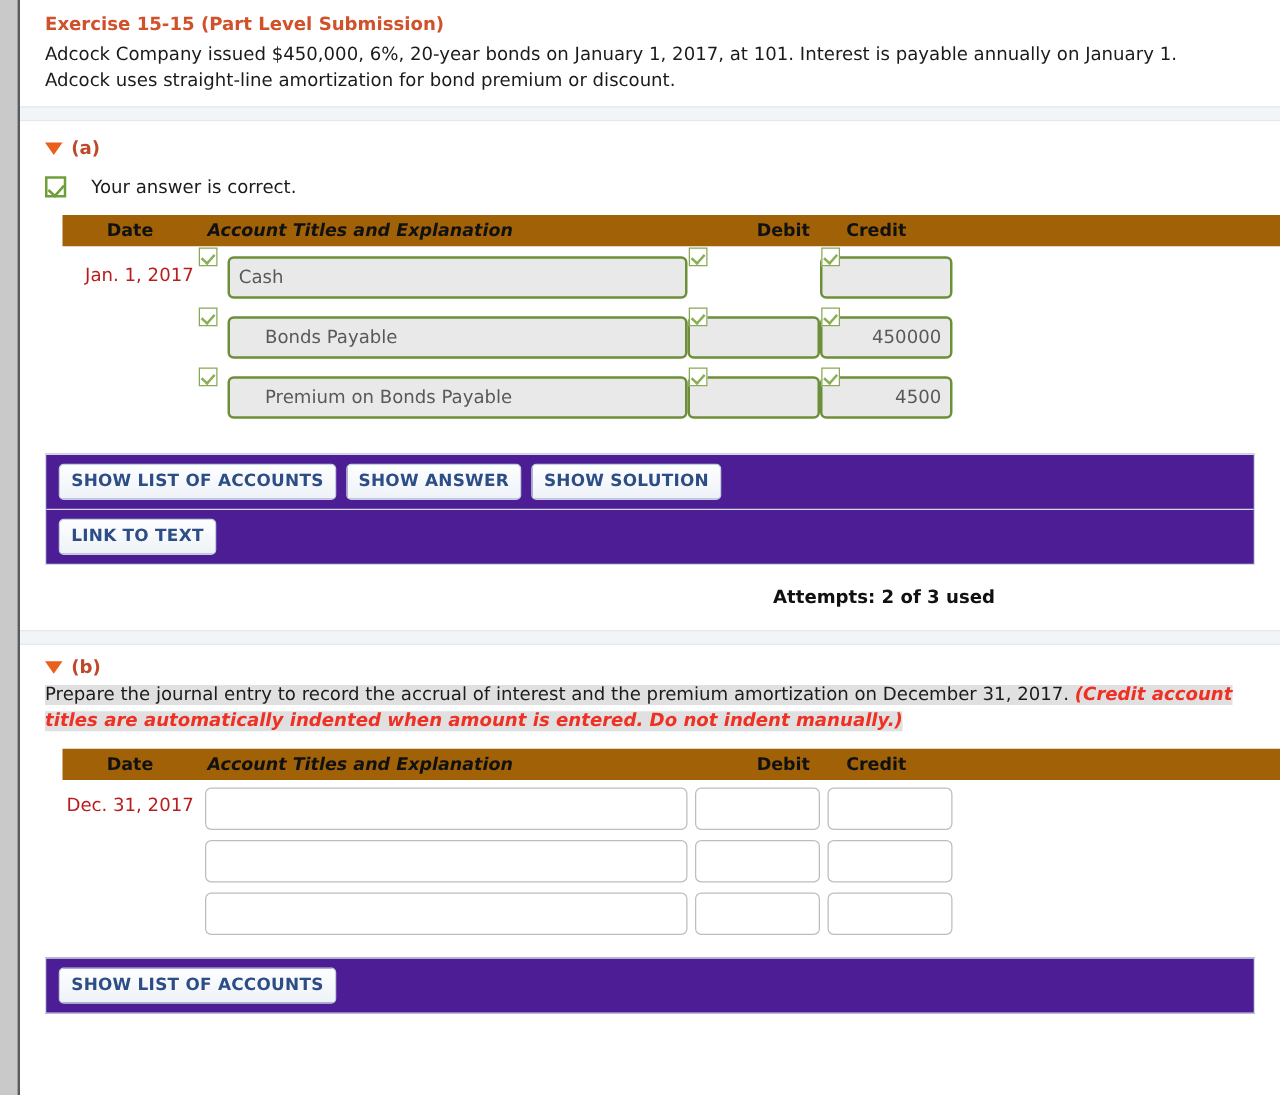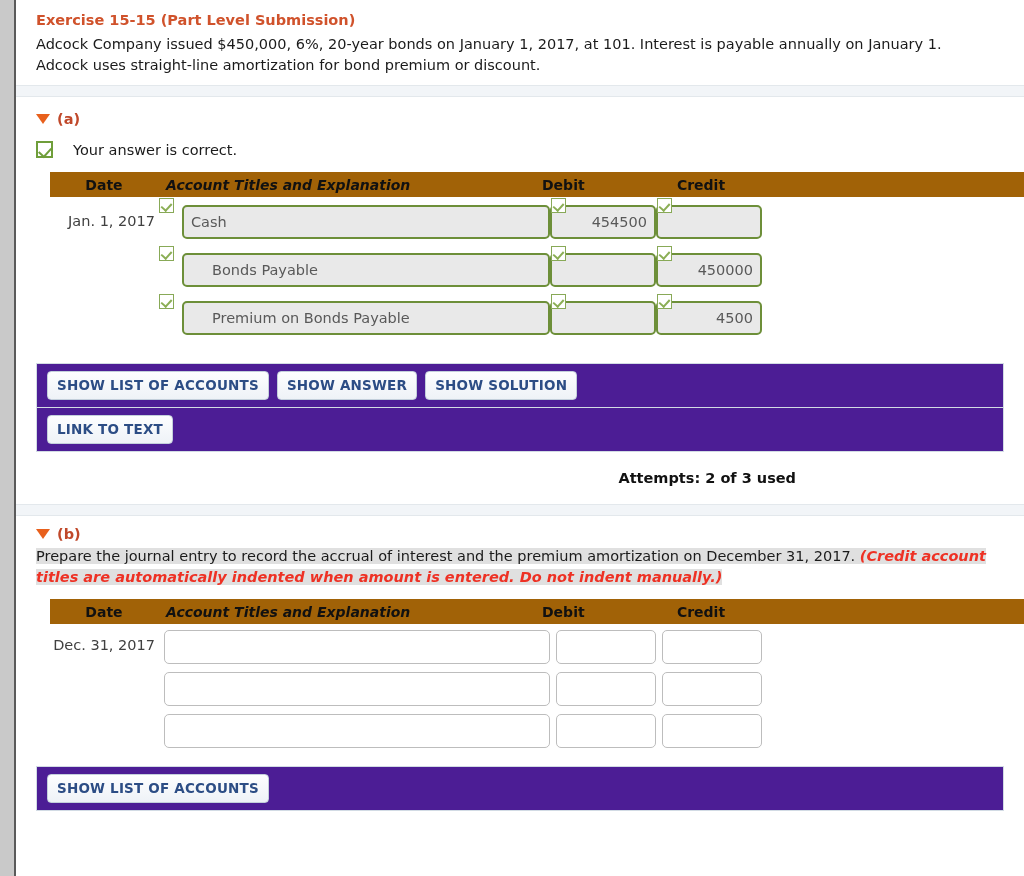--- a/index.html
+++ b/index.html
@@ -106,29 +106,29 @@
     display: flex;
     background: #a16207;
     height: 25px;
     align-items: center;
     font-weight: bold;
     font-size: 14px;
     color: #111;
   }
   .col-date   { width: 108px; text-align: center; flex: 0 0 auto; }
   .col-acct   { width: 384px; text-align: left;   flex: 0 0 auto; padding-left: 8px; font-style: italic;}
-  .col-debit  { width: 106px; text-align: left; flex: 0 0 auto; }
+  .col-debit  { width: 106px; text-align: right; flex: 0 0 auto; }
   .col-credit { width: 106px; text-align: center; flex: 0 0 auto; }
 
   .jrow { display: flex; align-items: flex-start; height: 48px; }
   .datecell {
     width: 108px; flex: 0 0 auto;
     text-align: right;
     font-size: 14.5px;
-    color: #404040;
+    color: #b91c1c;
     padding-top: 16px;
     padding-right: 3px;
   }
 
   .fieldwrap { position: relative; flex: 0 0 auto; padding-top: 8px; }
   .fieldwrap.acct   { width: 392px; padding-left: 24px; }
   .fieldwrap.amt    { width: 106px; }
 
   .fld {
     width: 100%;
@@ -244,21 +244,20 @@
       </div>
 
       <div class="jrow">
         <div class="datecell">Jan. 1, 2017</div>
         <div class="fieldwrap acct">
           <span class="badge"></span>
           <input class="fld green" type="text" readonly="" value="Cash" style="">
         </div>
         <div class="fieldwrap amt">
           <span class="badge"></span>
-          <input class="fld green num" type="text" readonly="" value="454500" style="">
         </div>
         <div class="fieldwrap amt">
           <span class="badge"></span>
           <input class="fld green num" type="text" readonly="" value="" style="">
         </div>
       </div>
 
       <div class="jrow">
         <div class="datecell"></div>
         <div class="fieldwrap acct">

